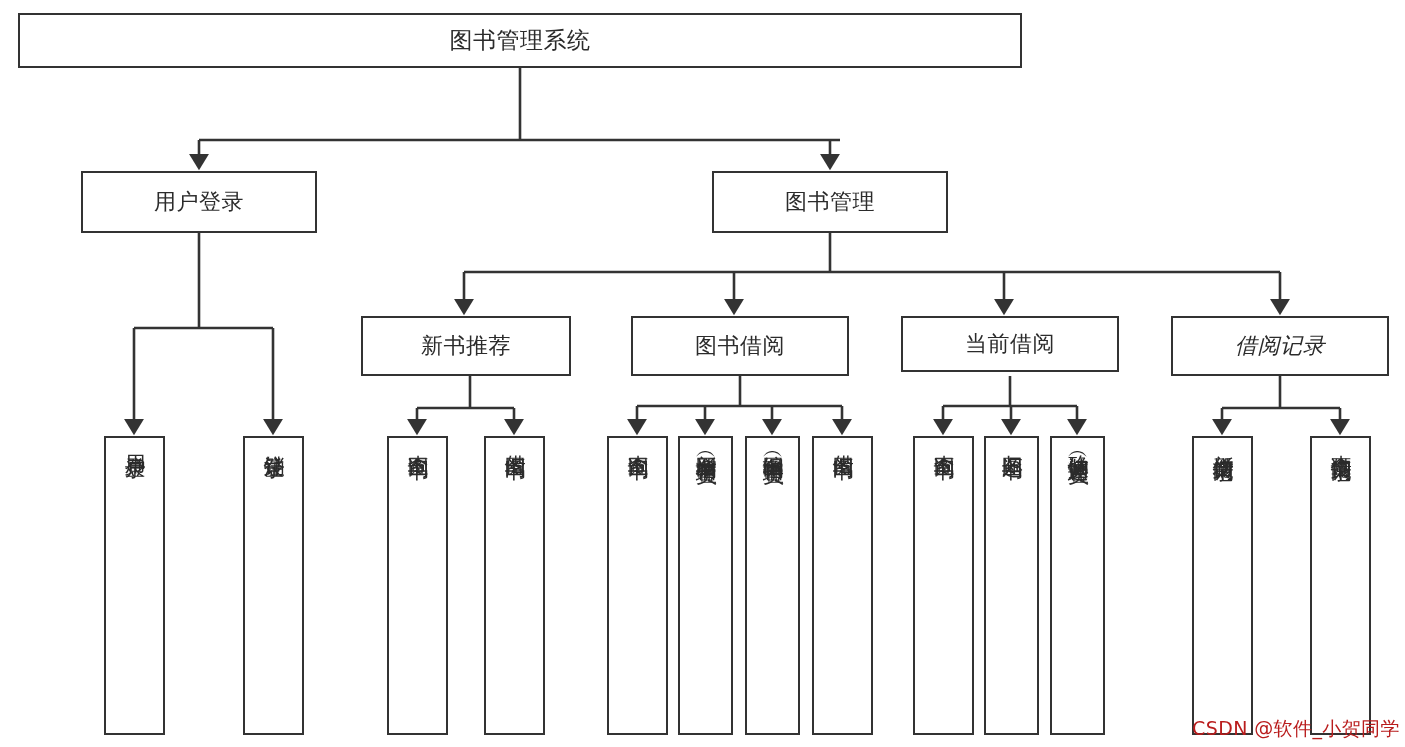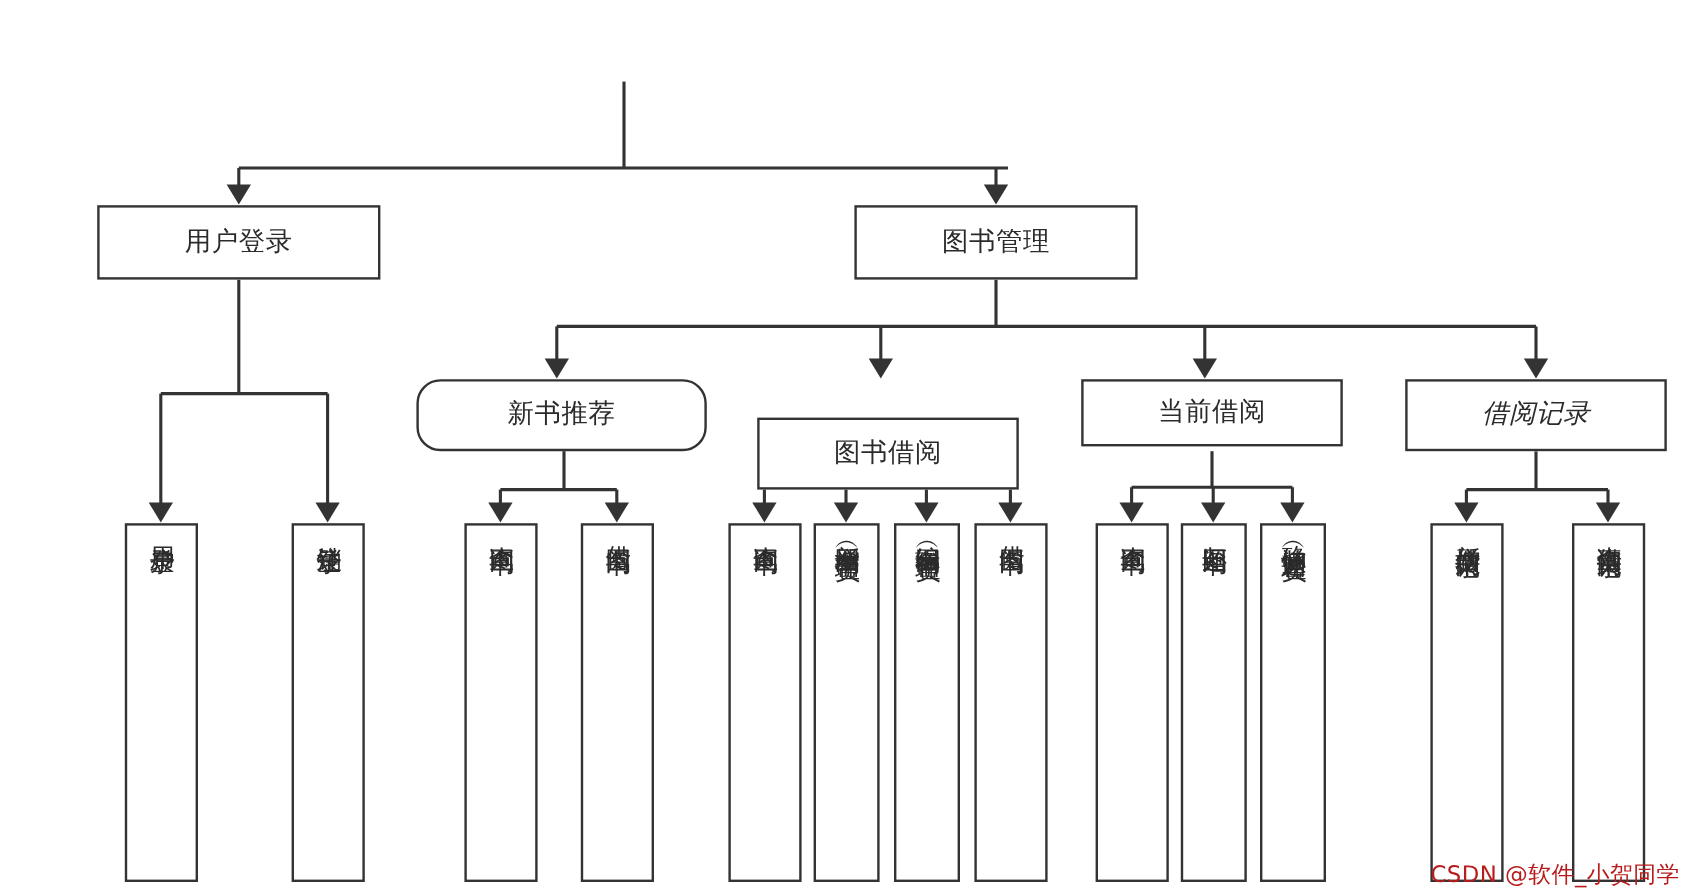--- a/index.html
+++ b/index.html
@@ -121,32 +121,35 @@
       <path d="M1011,406 L1011,427" marker-end="url(#arrowhead)"></path>
       <path d="M1077,406 L1077,427" marker-end="url(#arrowhead)"></path>
 
       <path d="M1280,376 L1280,408"></path>
       <path d="M1222,408 L1340,408"></path>
       <path d="M1222,408 L1222,427" marker-end="url(#arrowhead)"></path>
       <path d="M1340,408 L1340,427" marker-end="url(#arrowhead)"></path>
     </g>
   </svg>
 
+  <div class="node-box root horiz" style="left: 18px; top: 13px; width: 1004px; height: 55px;">
+    <span class="node-label">图书管理系统</span>
+  </div>
 
   <div class="node-box horiz" style="left: 81px; top: 171px; width: 236px; height: 62px;">
     <span class="node-label">用户登录</span>
   </div>
   <div class="node-box horiz" style="left: 712px; top: 171px; width: 236px; height: 62px;">
     <span class="node-label">图书管理</span>
   </div>
 
-  <div class="node-box horiz" style="left: 347px; top: 316px; width: 242px; height: 60px; border-radius: 20px;">
+  <div class="node-box horiz" style="left: 361px; top: 316px; width: 210px; height: 60px;">
     <span class="node-label">新书推荐</span>
   </div>
-  <div class="node-box horiz" style="left: 631px; top: 316px; width: 218px; height: 60px; margin-top: 32px;">
+  <div class="node-box horiz" style="left: 631px; top: 316px; width: 218px; height: 60px;">
     <span class="node-label">图书借阅</span>
   </div>
   <div class="node-box horiz" style="left: 901px; top: 316px; width: 218px; height: 56px;">
     <span class="node-label">当前借阅</span>
   </div>
   <div class="node-box horiz" style="left: 1171px; top: 316px; width: 218px; height: 60px; font-style: italic;">
     <span class="node-label">借阅记录</span>
   </div>
 
   <div class="node-box vert" style="left: 104px; top: 436px; width: 61px; height: 299px;">

